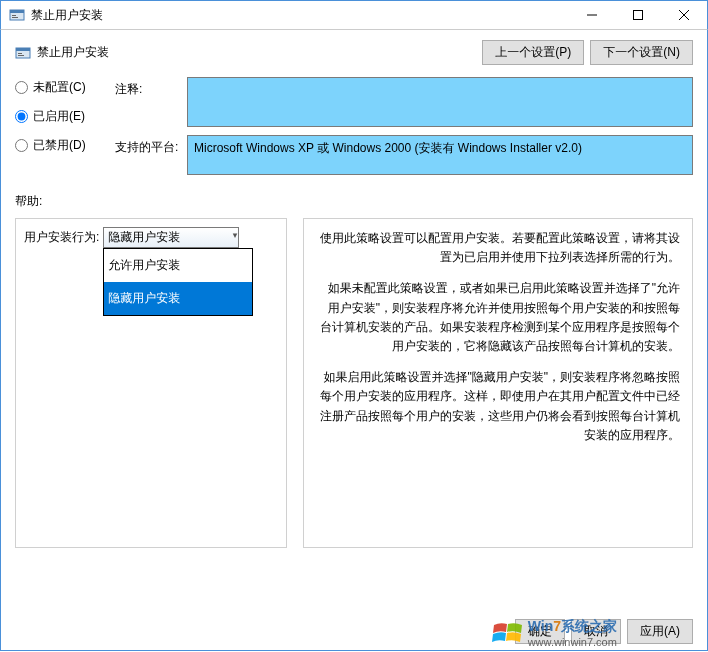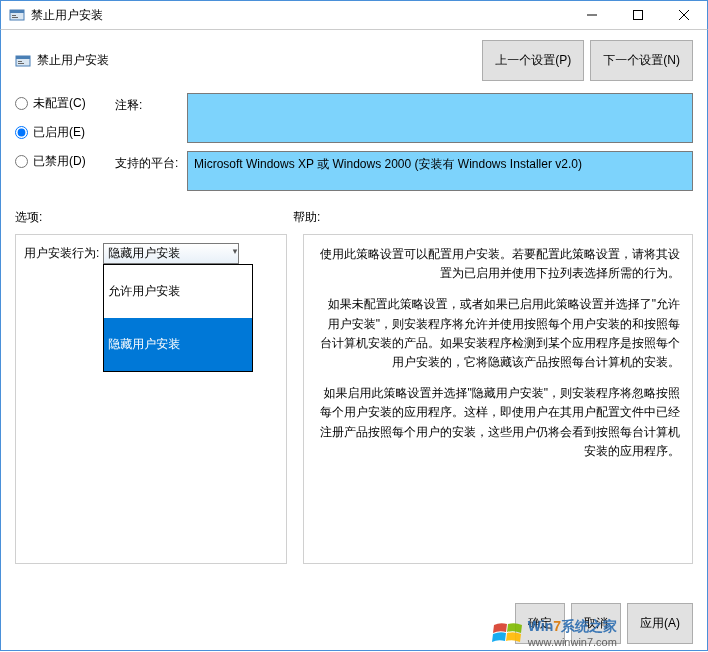--- a/index.html
+++ b/index.html
@@ -50,21 +50,21 @@
 }
 .header-icon {
   width: 16px; height: 16px;
   margin-right: 6px;
 }
 .header-title { flex: 1; }
 .nav-buttons { display: flex; gap: 6px; }
 .btn {
   border: 1px solid #adadad;
   background: #e1e1e1;
-  padding: 11px 12px;
+  padding: 3px 12px;
   font-size: 12px;
   font-family: inherit;
   cursor: pointer;
 }
 .config-area {
   display: flex;
   gap: 18px;
   margin-bottom: 10px;
 }
 .radio-col {
@@ -154,21 +154,21 @@
 }
 .combo-dropdown {
   position: absolute;
   top: 21px; left: 0;
   width: 150px;
   border: 1px solid #000;
   background: #fff;
   z-index: 10;
 }
 .combo-option {
-  padding: 18px 4px;
+  padding: 8px 4px;
   font-size: 12px;
 }
 .combo-option.selected {
   background: #0078d7;
   color: #fff;
 }
 .footer {
   position: absolute;
   bottom: 6px;
   right: 14px;
@@ -266,21 +266,20 @@
         <div class="field-box"></div>
       </div>
       <div class="field-row">
         <div class="field-label">支持的平台:</div>
         <div class="field-box platform">Microsoft Windows XP 或 Windows 2000 (安装有 Windows Installer v2.0)</div>
       </div>
     </div>
   </div>
 
   <div class="section-labels">
-    <div class="lbl-options">选项:</div>
     <div>帮助:</div>
   </div>
 
   <div class="lower-area">
     <div class="options-panel">
       <div class="option-row">
         <span class="option-label">用户安装行为:</span>
         <div class="combo">
           <div class="combo-display">
             <span>隐藏用户安装</span>

